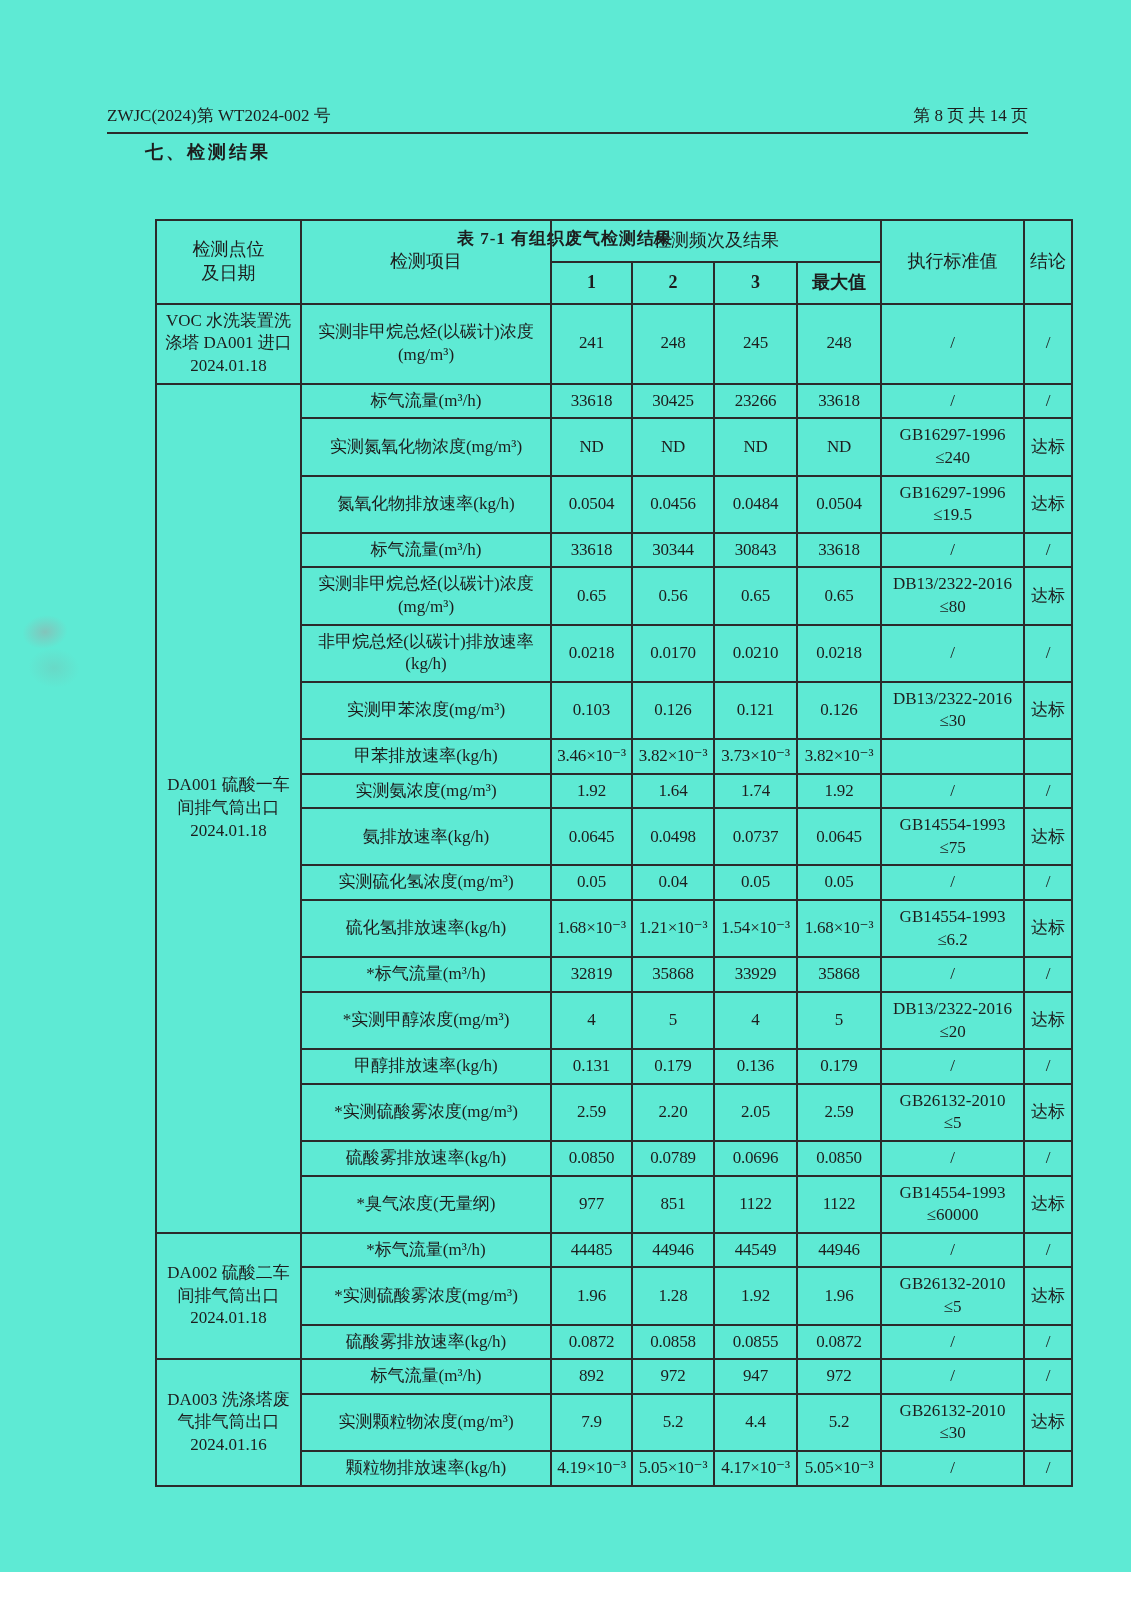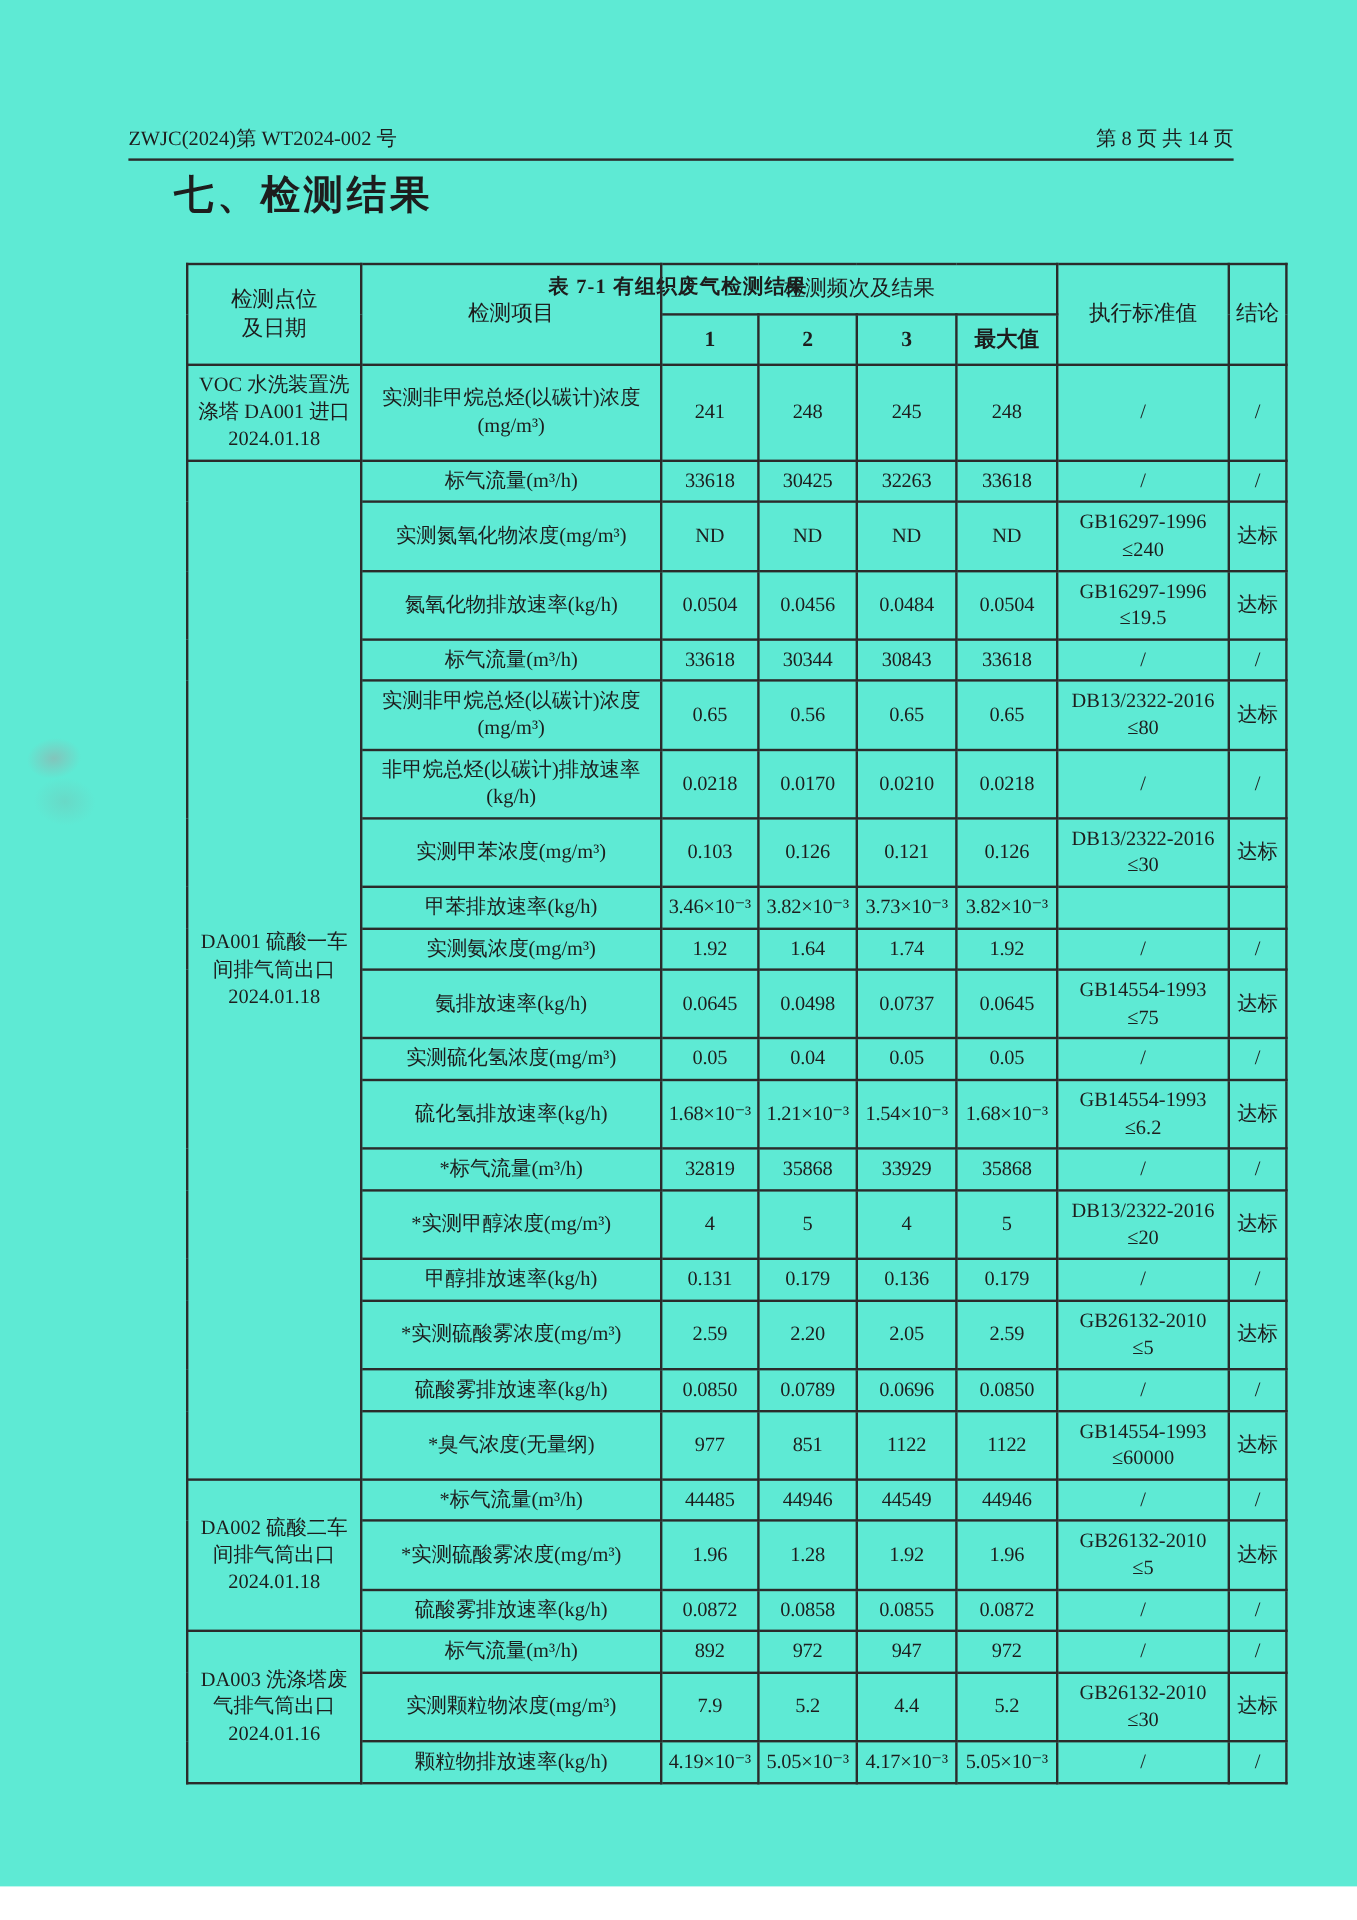--- a/index.html
+++ b/index.html
@@ -26,21 +26,21 @@
 
   .page-header {
     position:absolute; left:107px; top:104px; width:921px;
     display:flex; justify-content:space-between; align-items:flex-end;
     border-bottom:2px solid #2b2b2b;
     padding-bottom:5px;
     font-size:17px;
   }
   .section-title {
     position:absolute; left:145px; top:140px;
-    font-size:33px; font-weight:bold; letter-spacing:3px;
+    font-size:18px; font-weight:bold; letter-spacing:3px;
   }
   .table-caption {
     position:absolute; left:107px; top:188px; width:916px;
     text-align:center; font-size:17px; font-weight:bold; letter-spacing:1px;margin-top:39px;
   }
   table.results {
     position:absolute; left:107px; top:219px;
     width:916px;
     border-collapse:collapse; table-layout:fixed;margin-left:48px;
   }
@@ -122,21 +122,21 @@
           <td class="concl-cell">/</td>
         </tr>
         <tr>
           <td rowspan="18" class="point-cell">
             <div>DA001 硫酸一车间排气筒出口</div>
             <div>2024.01.18</div>
           </td>
           <td class="item-cell">标气流量(m³/h)</td>
           <td class="val-cell">33618</td>
           <td class="val-cell">30425</td>
-          <td class="val-cell">32263</td>
+          <td class="val-cell">23266</td>
           <td class="val-cell">33618</td>
           <td class="std-cell">/</td>
           <td class="concl-cell">/</td>
         </tr>
         <tr>
           <td class="item-cell">实测氮氧化物浓度(mg/m³)</td>
           <td class="val-cell">ND</td>
           <td class="val-cell">ND</td>
           <td class="val-cell">ND</td>
           <td class="val-cell">ND</td>

